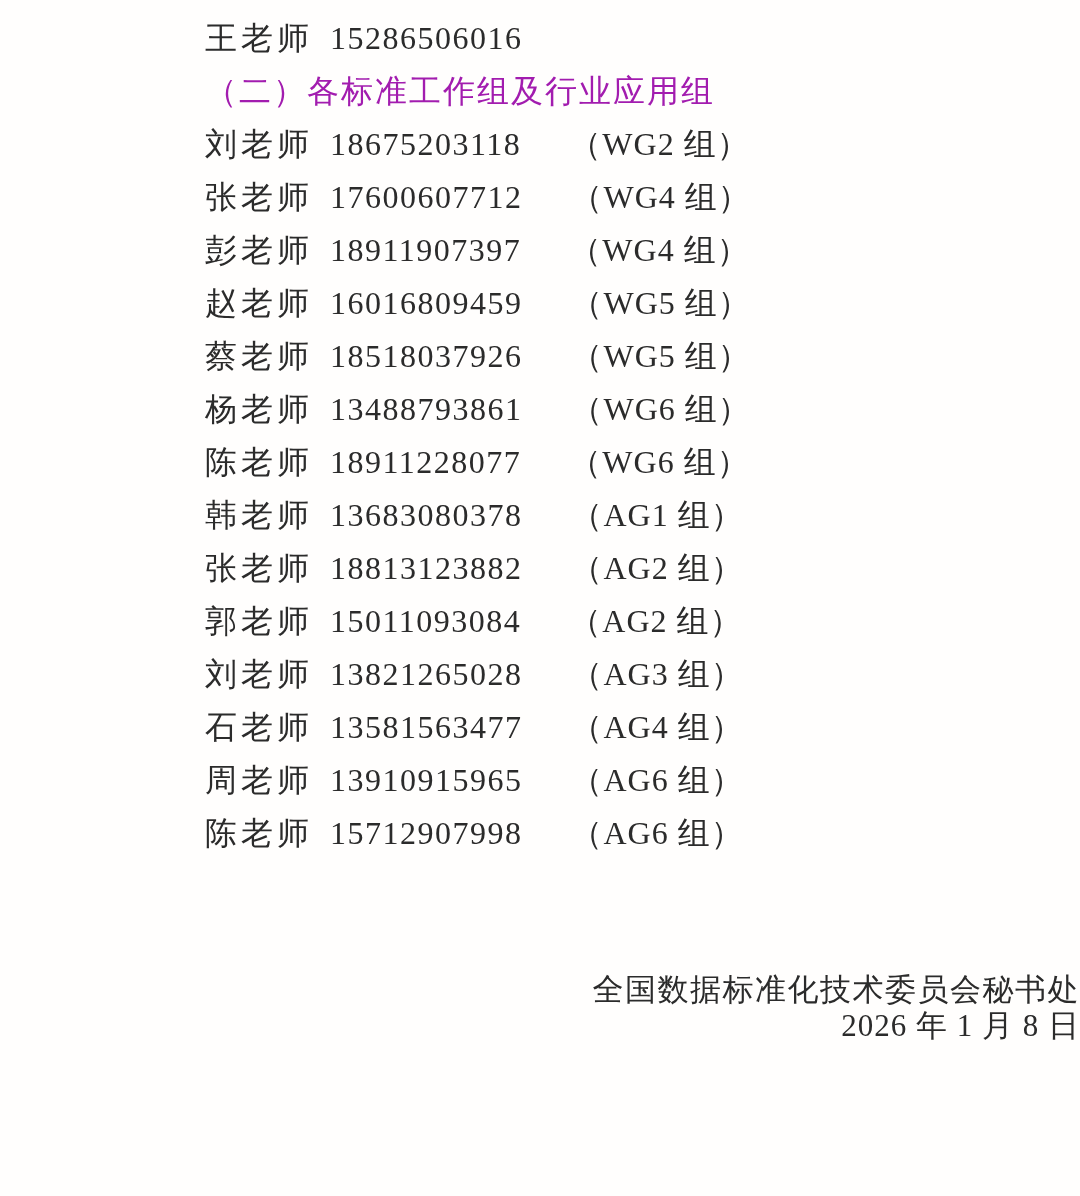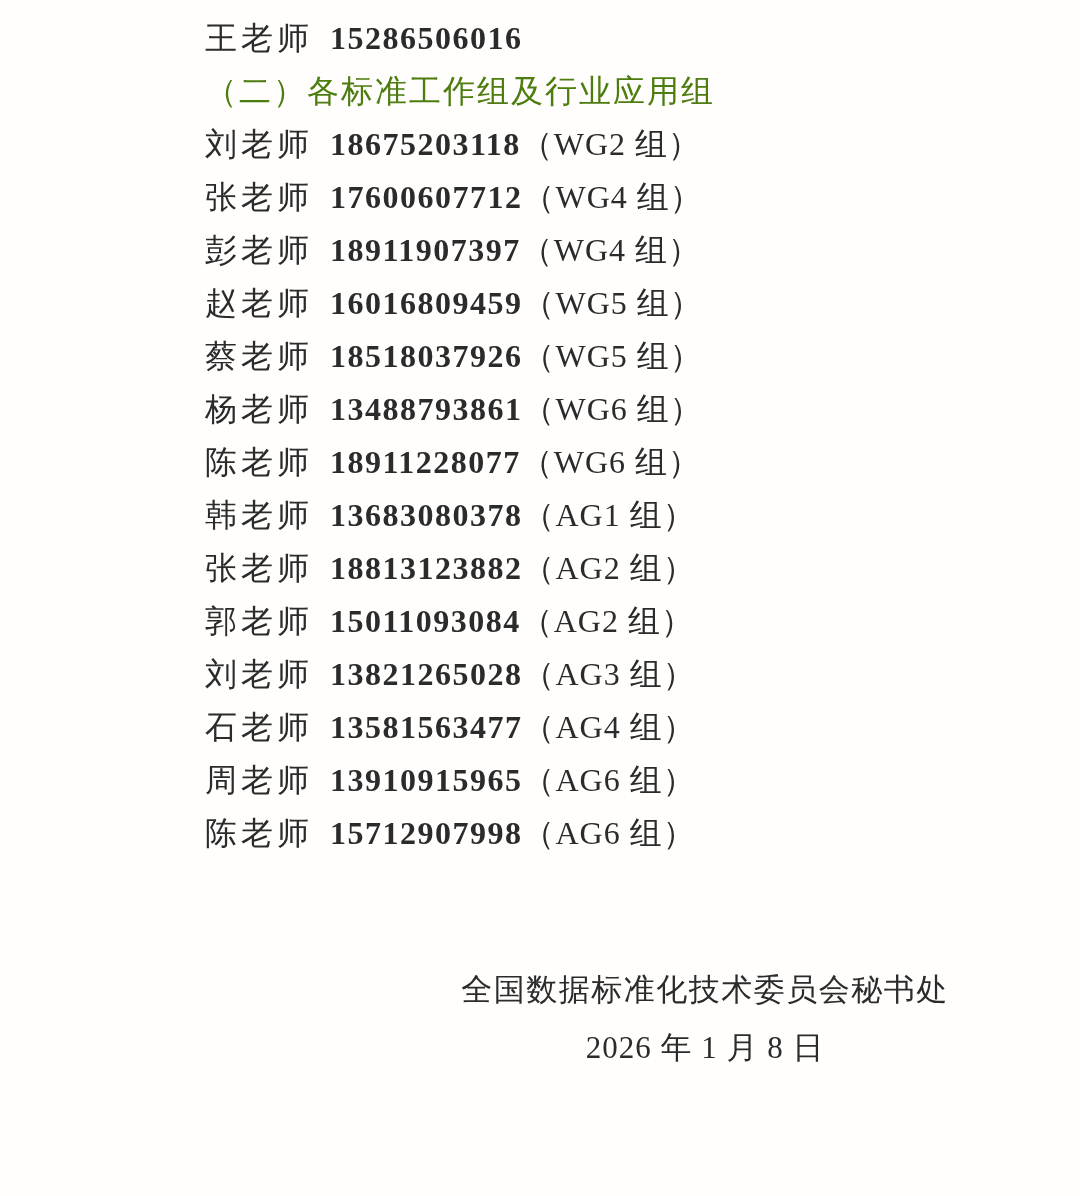--- a/index.html
+++ b/index.html
@@ -25,42 +25,41 @@
     font-size: 32px;
     white-space: nowrap;
   }
   .name-col {
     display: inline-block;
     width: 117px;
     letter-spacing: 4px;
   }
   .phone-col {
     letter-spacing: 1.5px;
-    font-weight: bold;
   }
   .group-col {
     letter-spacing: 1px;
+    margin-left: 48px;
   }
   .heading-row {
     letter-spacing: 2px;
-    color: #4d7c0f;
+    color: #a21caf;
   }
   .footer-block {
     margin-top: 112px;
     margin-left: 330px;
     width: 750px;
-    text-align: center;
+    text-align: right;
     font-size: 31px;
   }
   .signature-line {
     letter-spacing: 1.5px;
     line-height: 36px;
   }
   .date-line {
-    margin-top: 22px;
     letter-spacing: 1px;
     line-height: 36px;
   }
 </style>
 </head>
 <body>
 
 <div class="page">
 
   <div class="row">

